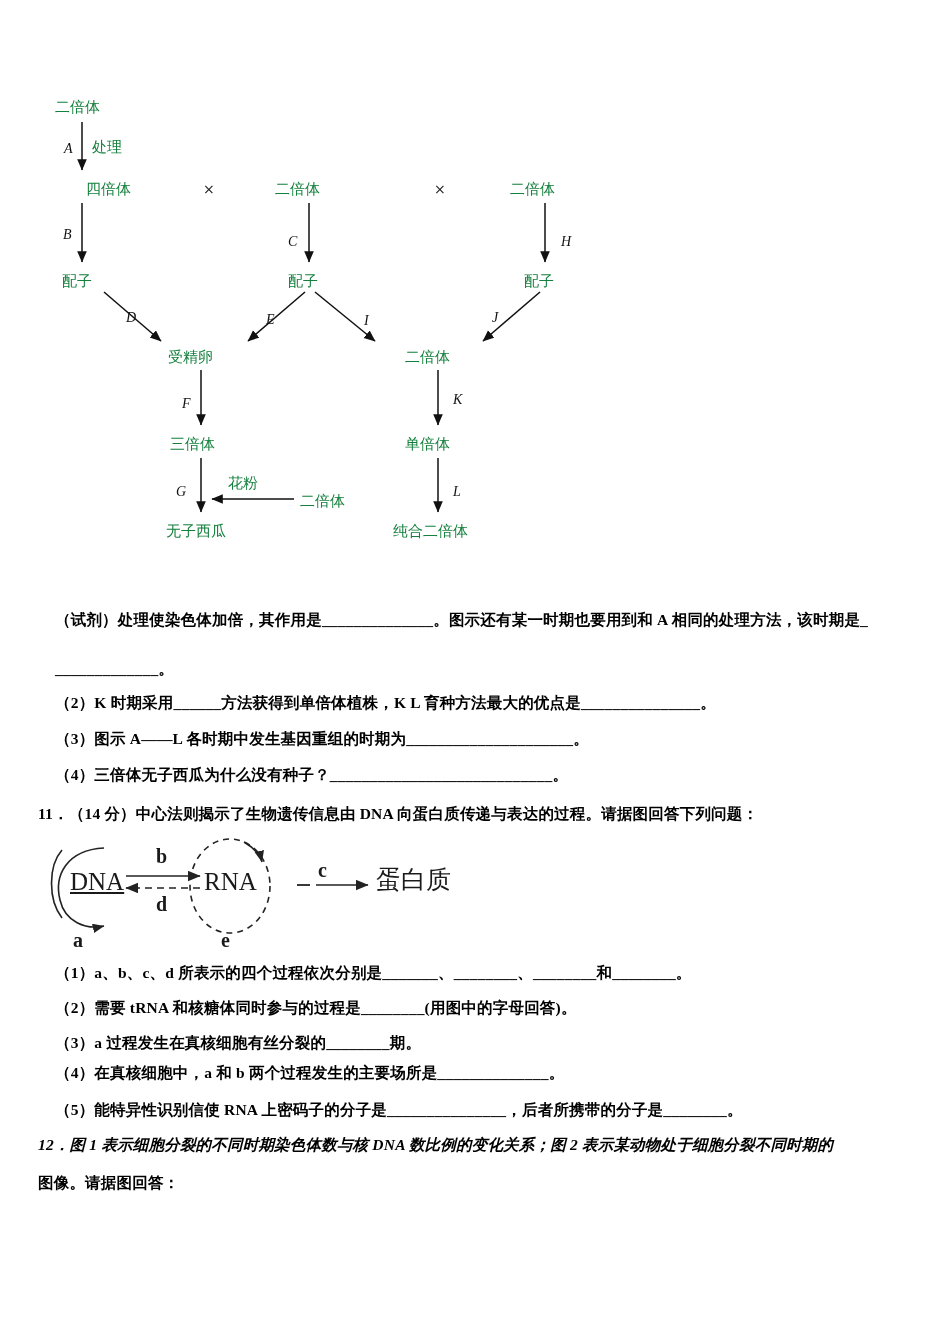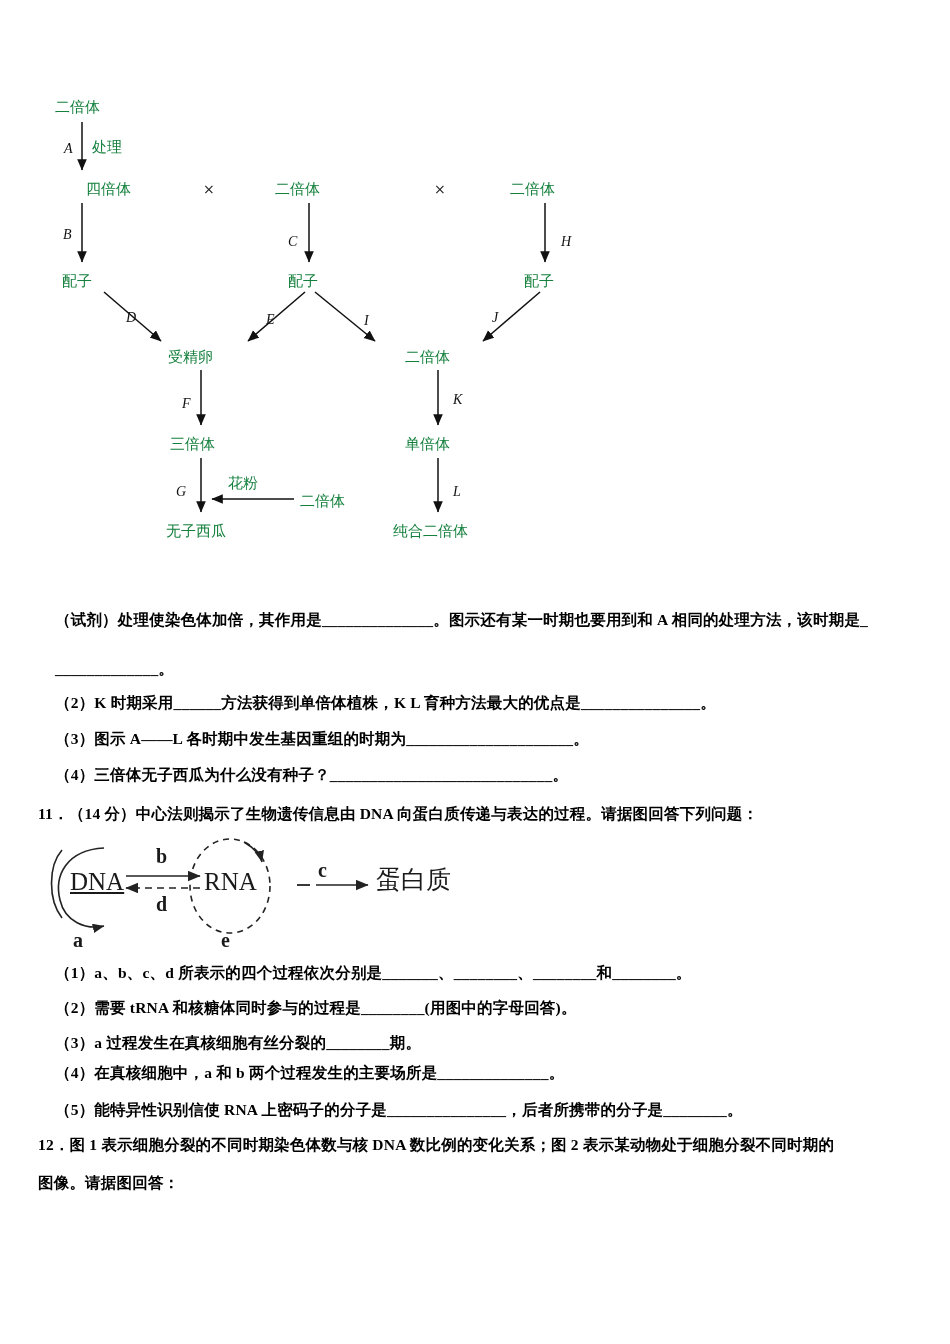--- a/index.html
+++ b/index.html
@@ -227,16 +227,16 @@
     <div class="d2-lbl" style="left:108px;top:56px;">d</div>
     <div class="d2-lbl" style="left:173px;top:92px;">e</div>
   </div>
 
   <div class="qline" style="left:55px;top:962px;">（1）a、b、c、d 所表示的四个过程依次分别是_______、________、________和________。</div>
   <div class="qline" style="left:55px;top:997px;">（2）需要 tRNA 和核糖体同时参与的过程是________(用图中的字母回答)。</div>
   <div class="qline" style="left:55px;top:1032px;">（3）a 过程发生在真核细胞有丝分裂的________期。</div>
   <div class="qline" style="left:55px;top:1062px;">（4）在真核细胞中，a 和 b 两个过程发生的主要场所是______________。</div>
   <div class="qline" style="left:55px;top:1099px;">（5）能特异性识别信使 RNA 上密码子的分子是_______________，后者所携带的分子是________。</div>
 
-  <div class="qline" style="left:38px;top:1134px;">12．图 1 表示细胞分裂的不同时期染色体数与核 DNA 数比例的变化关系；图 2 表示某动物处于细胞分裂不同时期的</div>
+  <div class="qline" style="left:38px;top:1134px;font-style:italic;">12．图 1 表示细胞分裂的不同时期染色体数与核 DNA 数比例的变化关系；图 2 表示某动物处于细胞分裂不同时期的</div>
   <div class="qline" style="left:38px;top:1172px;">图像。请据图回答：</div>
 
 </div>
 
 </body></html>

